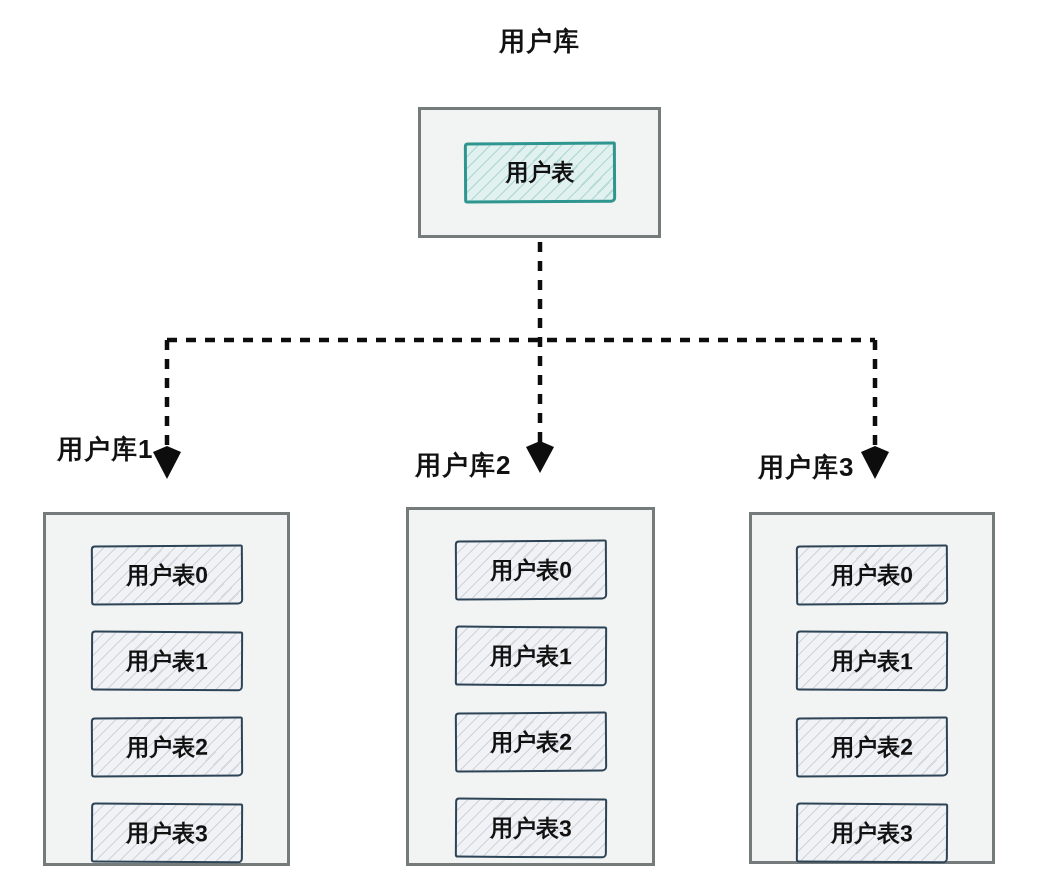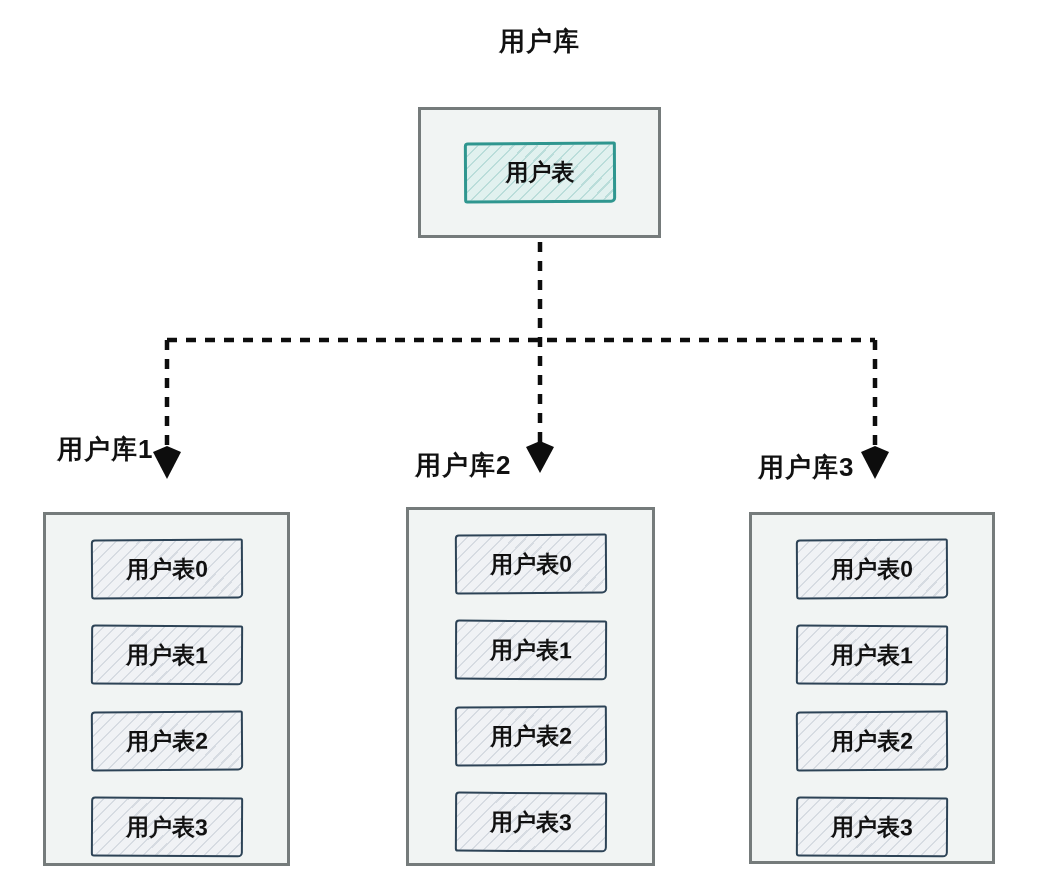--- a/index.html
+++ b/index.html
@@ -42,21 +42,21 @@
     left: 418px; top: 72px;
     width: 243px; height: 131px;
     display: flex;
     align-items: center;
     justify-content: center;
   }
   .shard-box {
     display: flex;
     flex-direction: column;
     align-items: center;
-    padding-top: 24px;
+    padding-top: 30px;
     gap: 26px;
   }
   .shard-box-1 { left: 43px;  top: 477px; width: 247px; height: 354px; }
   .shard-box-2 { left: 406px; top: 472px; width: 249px; height: 359px; }
   .shard-box-3 { left: 749px; top: 477px; width: 246px; height: 352px; }
   .label-1 { left: 57px;  top: 432px; }
   .label-2 { left: 415px; top: 448px; }
   .label-3 { left: 758px; top: 450px; }
   .table {
     box-sizing: border-box;

